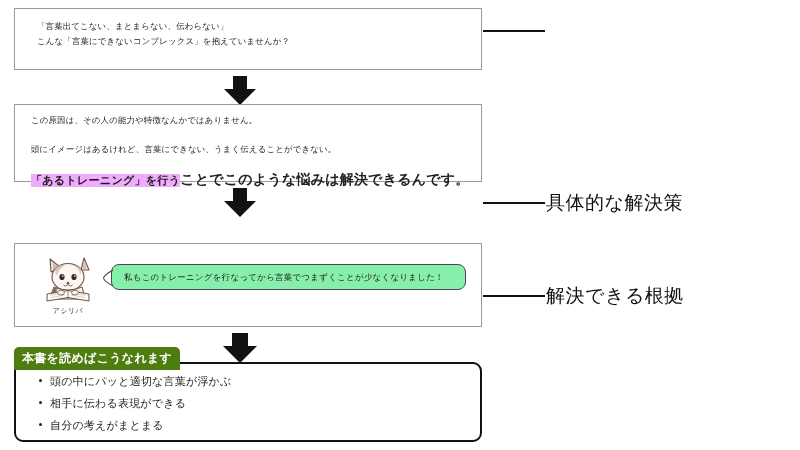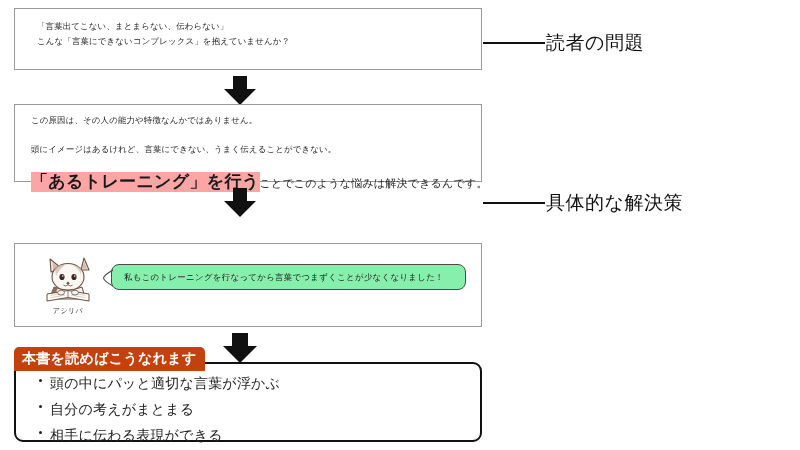--- a/index.html
+++ b/index.html
@@ -54,31 +54,32 @@
     top: 104px;
     height: 78px;
     padding: 10px 0 0 16px;
   }
   #box-solution .box-line + .box-line { margin-top: 18px; }
   .emph-line {
     margin-top: 16px;
     white-space: nowrap;
   }
   .emph-hl {
-    font-size: 17px;
+    font-size: 11px;
     font-weight: bold;
-    background: #fca5a5;
+    background: #f0abfc;
     color: #1a1a1a;
     letter-spacing: 0.3px;
     padding-bottom: 1px;
   }
   .emph-rest {
-    font-size: 11px;
+    font-size: 14px;
     color: #222;
     letter-spacing: 0.2px;
+    font-weight: bold;
   }
 
   
   #box-evidence {
     top: 243px;
     height: 84px;
     padding: 0;
   }
   .char-wrap {
     position: absolute;
@@ -128,36 +129,36 @@
     top: 362px;
     height: 80px;
     border: 2.5px solid #111;
     border-radius: 9px;
     padding: 0;
   }
   .tab-label {
     position: absolute;
     left: -2px;
     top: -17px;
-    background: #c2410c;
+    background: #4d7c0f;
     color: #ffffff;
-    font-size: 14px;
+    font-size: 12px;
     font-weight: bold;
     padding: 3px 8px 3px 8px;
     border-radius: 5px 5px 0 0;
     letter-spacing: 0.3px;
     white-space: nowrap;
   }
   .outcome-list {
     margin: 0;
     padding: 11px 0 0 34px;
     list-style: none;
   }
   .outcome-item {
-    font-size: 14px;
+    font-size: 11px;
     color: #222;
     line-height: 1.2;
     margin-bottom: 9px;
     position: relative;
     letter-spacing: 0.2px;
     white-space: nowrap;
   }
   .outcome-item::before {
     content: "";
     position: absolute;
@@ -294,30 +295,33 @@
   <div class="arrow" id="arrow-3">
     <svg viewBox="0 0 36 30" width="36" height="30" aria-hidden="true">
       <polygon points="10,0 26,0 26,13 35,13 18,30 1,13 10,13" fill="#111"></polygon>
     </svg>
   </div>
 
   <div class="flow-box" id="box-outcome">
     <div class="tab-label">本書を読めばこうなれます</div>
     <ul class="outcome-list">
       <li class="outcome-item">頭の中にパッと適切な言葉が浮かぶ</li>
+      <li class="outcome-item">相手に伝わる表現ができる</li>
       <li class="outcome-item">自分の考えがまとまる</li>
-      <li class="outcome-item">相手に伝わる表現ができる</li>
     </ul>
   </div>
 
   <div class="annot" id="annot-1">
     <div class="annot-line"></div>
-    <div class="annot-text">読者の問題</div>
   </div>
 
   <div class="annot" id="annot-2">
     <div class="annot-line"></div>
     <div class="annot-text">具体的な解決策</div>
   </div>
 
+  <div class="annot" id="annot-3">
+    <div class="annot-line"></div>
+    <div class="annot-text">解決できる根拠</div>
+  </div>
 
 
 </div>
 
 </body></html>

